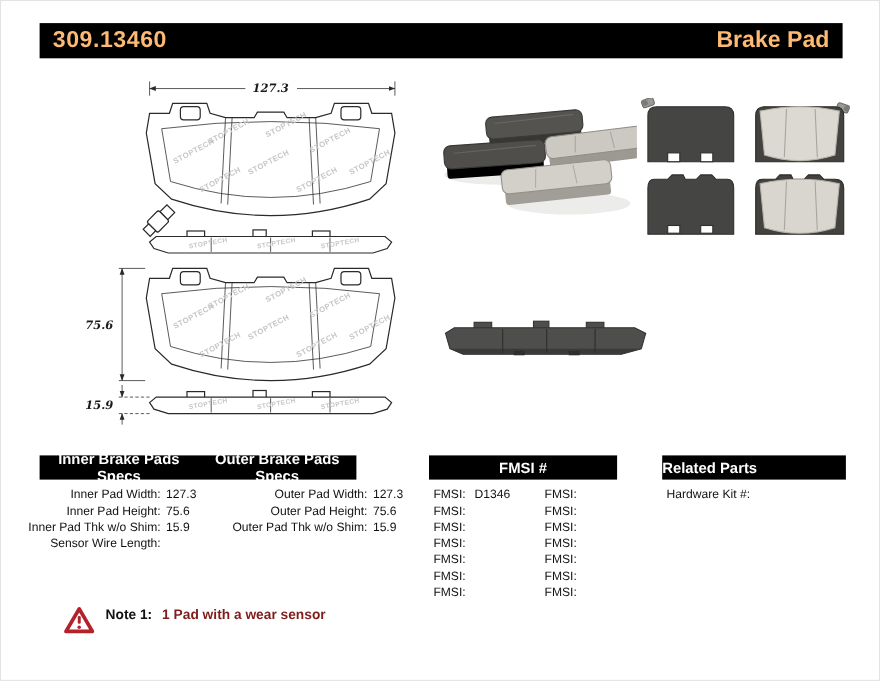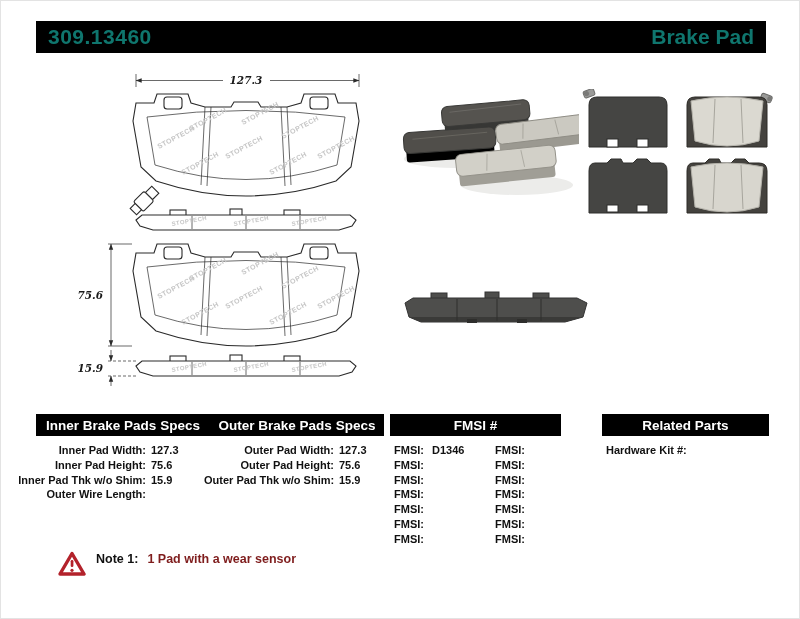--- a/index.html
+++ b/index.html
@@ -1,45 +1,45 @@
 <!DOCTYPE html>
 <html><head>
 <meta charset="utf-8">
 <style>
   html,body{margin:0;padding:0;background:#fff;}
   #page{position:relative;width:800px;height:619px;background:#fff;border:1px solid #e3e3e3;
         box-sizing:border-box;overflow:hidden;font-family:"Liberation Sans",sans-serif;color:#111;}
 
   
-  .topbar{position:absolute;left:35px;top:20px;width:730px;height:32px;background:#000;color:#0f766e;
+  .topbar{position:absolute;left:35px;top:20px;width:730px;height:32px;background:#000;color:#fdba74;
           display:flex;justify-content:space-between;align-items:center;padding:0 12px;box-sizing:border-box;}
   .topbar .pn{font-size:21px;font-weight:bold;letter-spacing:.5px;}
   .topbar .prod{font-size:21px;font-weight:bold;}
 
   
   #drawing{position:absolute;left:55px;top:66px;width:340px;height:322px;}
   #photoA{position:absolute;left:398px;top:92px;width:180px;height:118px;}
   #photoB{position:absolute;left:578px;top:88px;width:196px;height:126px;}
   #photoC{position:absolute;left:396px;top:288px;width:196px;height:42px;}
   .dln{stroke:#2a2a2a;stroke-width:1.1;fill:#fff;}
   .thin{stroke:#2a2a2a;stroke-width:.7;fill:none;}
   .dimtxt{font-family:"DejaVu Serif",serif;font-style:italic;font-weight:bold;font-size:10.5px;fill:#1a1a1a;}
   .wm{font-family:"Liberation Sans",sans-serif;font-weight:bold;font-size:7px;fill:#c6c6c6;letter-spacing:.4px;}
   .wms{font-size:6px;}
 
   
   .thead{position:absolute;top:413px;height:22px;background:#000;color:#fff;display:flex;
          align-items:center;font-weight:bold;font-size:13.5px;}
-  #th-specs{left:35px;width:348px;}
+  #th-specs{left:35px;width:288px;}
   #th-specs span{flex:1;text-align:center;}
   #th-fmsi{left:389px;width:171px;justify-content:center;}
-  #th-related{left:601px;width:167px;justify-content:center;}
-
-  
-  .col{position:absolute;top:442px;font-size:11px;font-weight:bold;line-height:14.8px;}
+  #th-related{left:601px;width:167px;justify-content:flex-start;}
+
+  
+  .col{position:absolute;top:442px;font-size:11px;font-weight:normal;line-height:14.8px;}
   #inner-col{left:15px;width:175px;}
   #outer-col{left:203px;width:175px;}
   .srow{display:flex;white-space:nowrap;}
   .srow .lab{width:130px;text-align:right;}
   .srow .val{margin-left:5px;}
   #fmsi-left{left:393px;}
   #fmsi-right{left:494px;}
   #related-col{left:605px;}
   .frow{display:flex;white-space:nowrap;}
   .frow .lab{text-align:left;}
@@ -213,21 +213,21 @@
       </div>
     <div class="srow">
         <span class="lab">Inner Pad Height:</span>
         <span class="val">75.6</span>
       </div>
     <div class="srow">
         <span class="lab">Inner Pad Thk w/o Shim:</span>
         <span class="val">15.9</span>
       </div>
     <div class="srow">
-        <span class="lab">Outer Wire Length:</span>
+        <span class="lab">Sensor Wire Length:</span>
         <span class="val"></span>
       </div>
   </div>
 
   <div class="col" id="outer-col">
     <div class="srow">
         <span class="lab">Outer Pad Width:</span>
         <span class="val">127.3</span>
       </div>
     <div class="srow">

